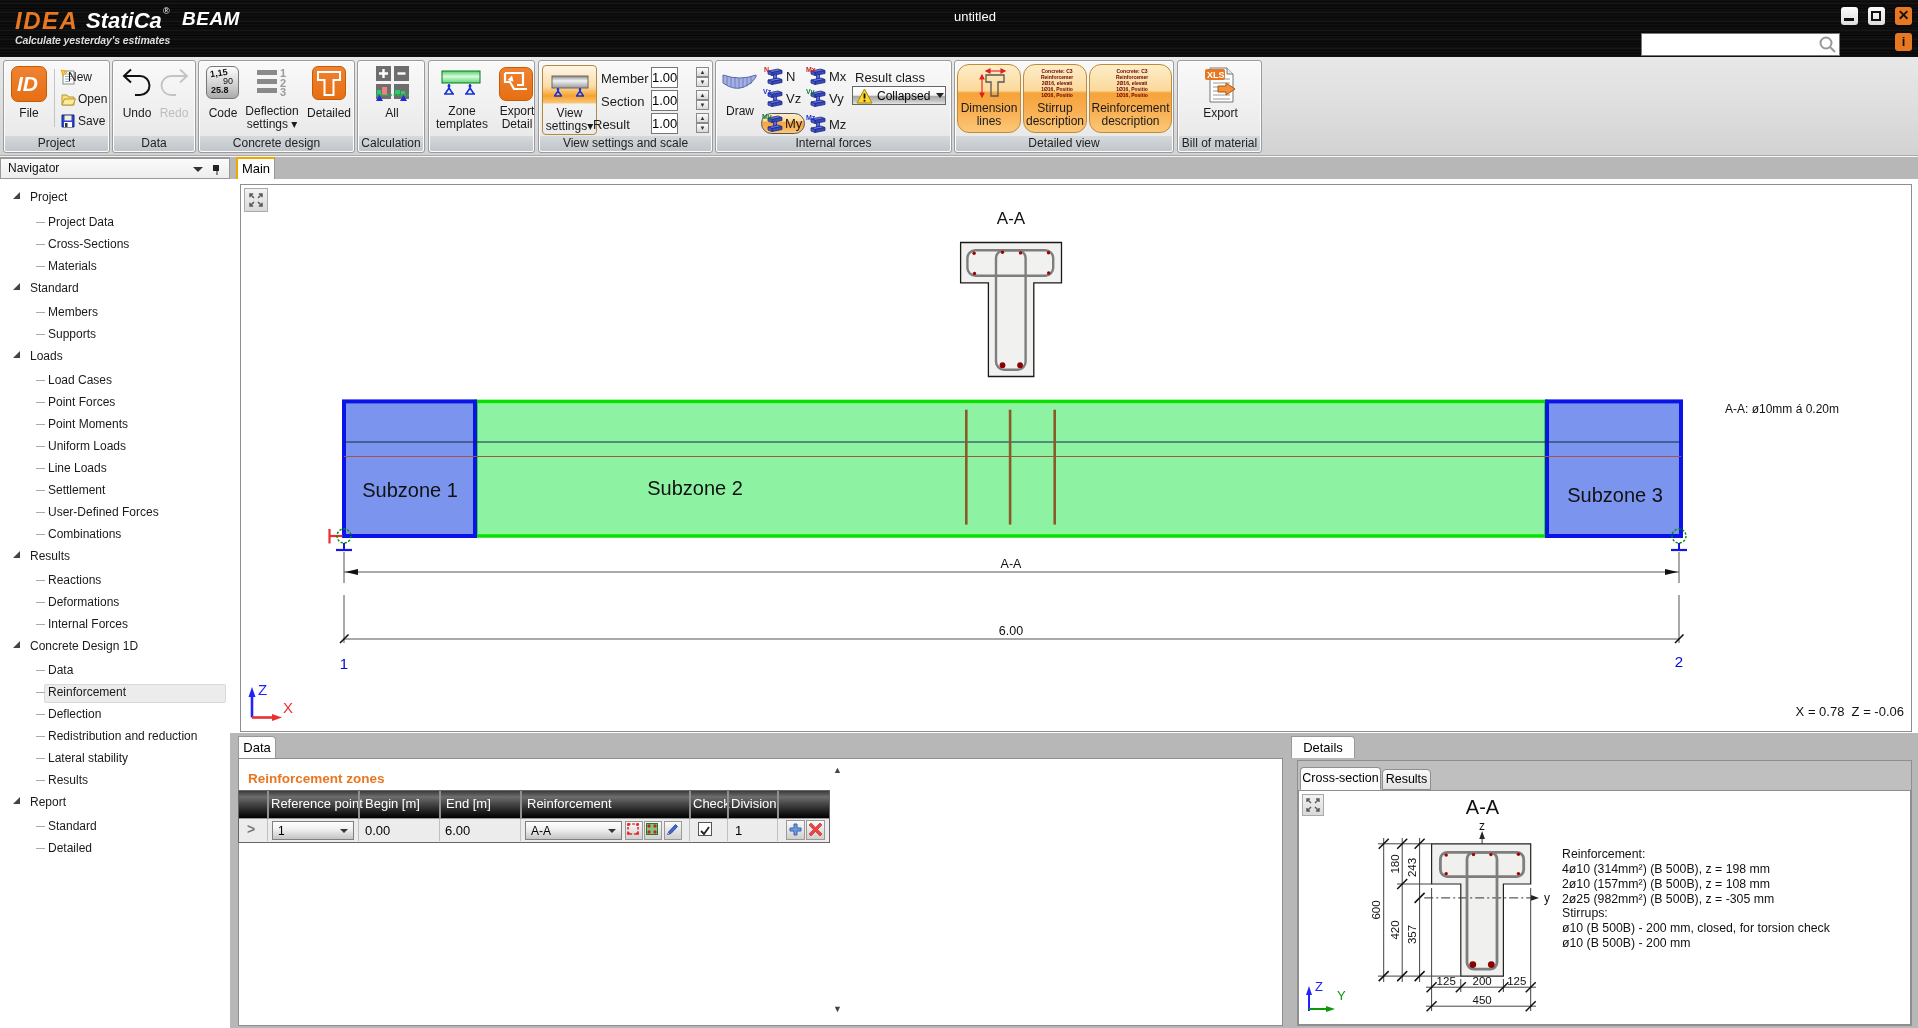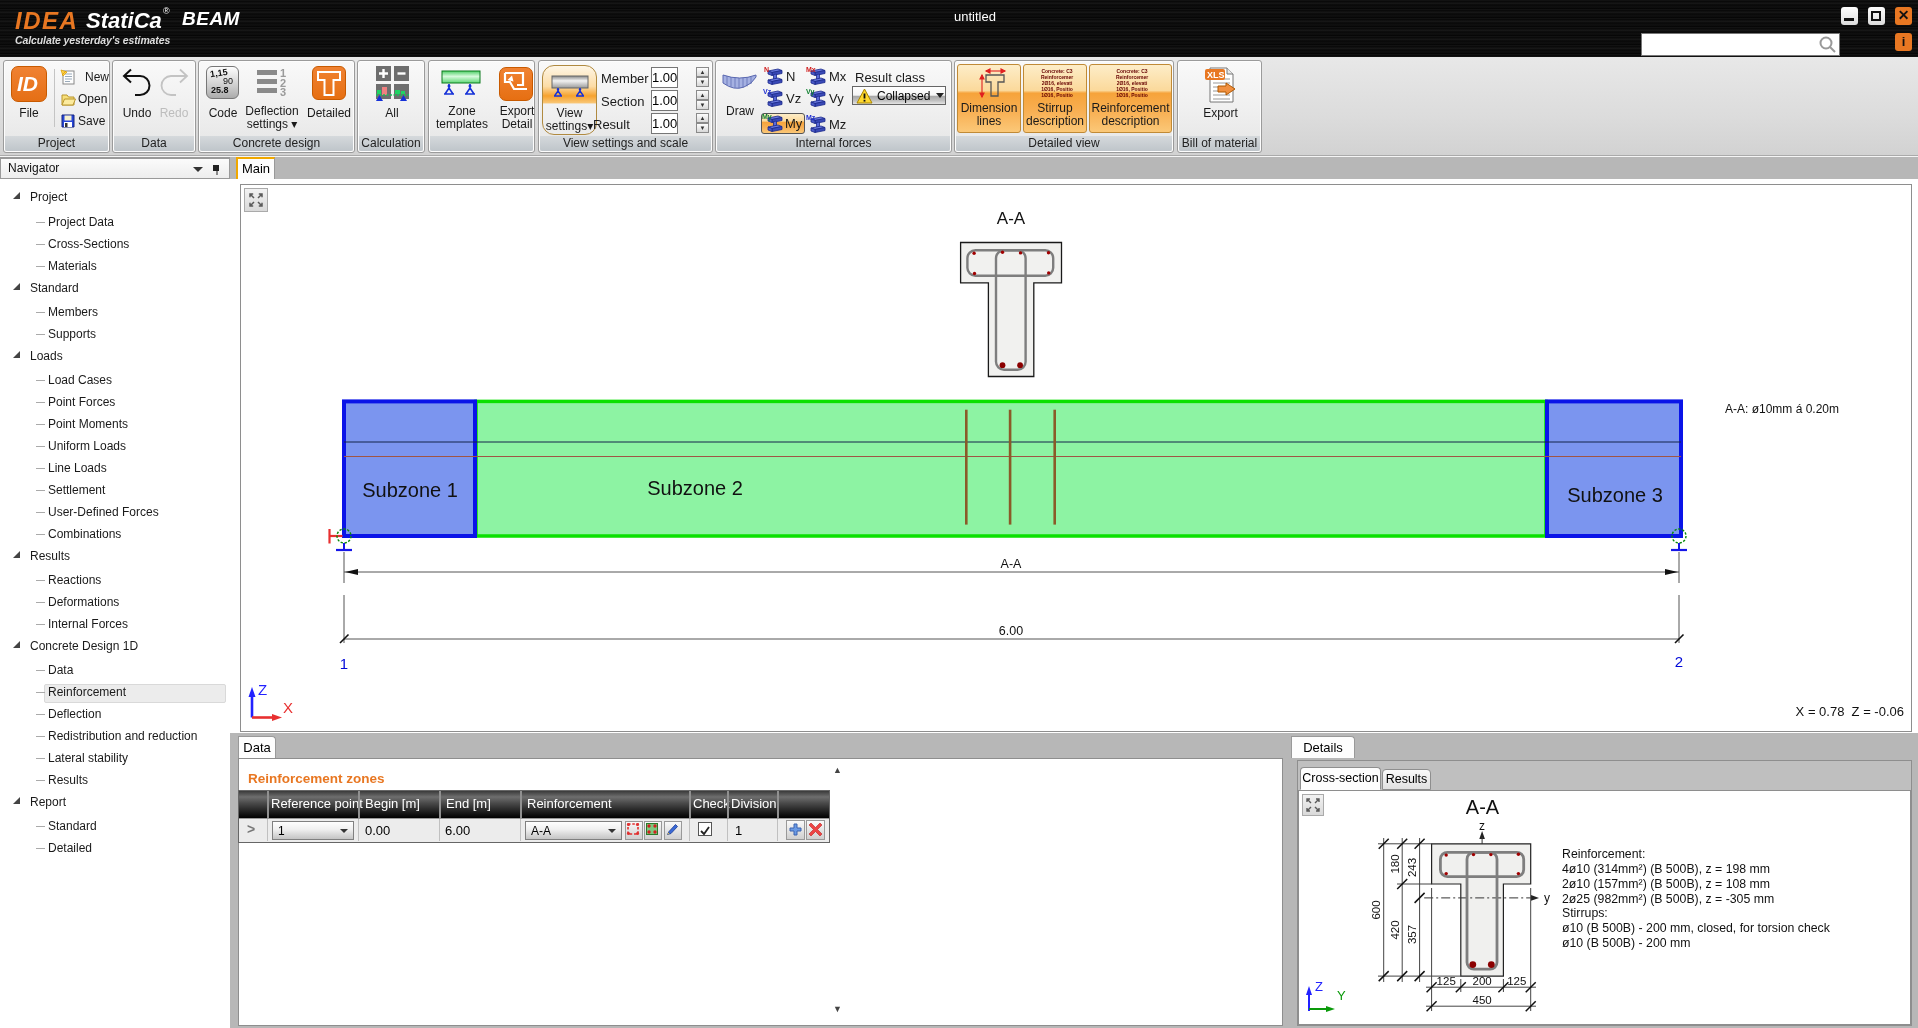--- a/index.html
+++ b/index.html
@@ -17,21 +17,21 @@
 #searchbox{left:1641px;top:33px;width:199px;height:23px;background:#fff;border:1px solid #777}
 
 #ribbon{left:0;top:57px;width:1918px;height:98px;background:linear-gradient(180deg,#e8e8e8,#dcdcdc 60%,#d2d2d2)}
 #ribbon-sep{left:0;top:155px;width:1918px;height:2px;background:#f5f5f5;border-top:1px solid #aaa}
 .grp{position:absolute;top:3px;height:93px;background:linear-gradient(180deg,#f9f9f9,#efefef 55%,#e5e5e5);border:1px solid #9b9b9b;border-radius:3px;box-shadow:inset 0 0 0 1px #fdfdfd}
 .grplabel{position:absolute;left:1px;right:1px;bottom:1px;height:15px;background:linear-gradient(180deg,#d5d9dc,#bfc5ca);border-radius:0 0 2px 2px;text-align:center;font-size:12px;color:#222;line-height:15px}
 .btxt{position:absolute;font-size:12px;color:#1a1a1a;text-align:center;line-height:13px}
 .spin{position:absolute;width:27px;height:21px;background:#fff;border:1px solid #767676;font-size:13px;text-align:right;padding:2px 8px 0 0;color:#000}
 .spinner{position:absolute;width:13px;height:21px}
 .spinner div{position:absolute;left:0;width:13px;height:10px;background:linear-gradient(180deg,#fdfdfd,#d8d8d8);border:1px solid #8a8a8a;font-size:6px;color:#333;text-align:center;line-height:9px}
-.orangebtn{position:absolute;border:1px solid #c08a36;border-radius:3px;background:linear-gradient(180deg,#fdedc8 0%,#fbd99b 38%,#f6a33a 42%,#f8b054 70%,#fbc878 100%)}
+.orangebtn{position:absolute;border:1px solid #c08a36;border-radius:12px;background:linear-gradient(180deg,#fdedc8 0%,#fbd99b 38%,#f6a33a 42%,#f8b054 70%,#fbc878 100%)}
 
 #nav{left:0;top:157px;width:230px;height:871px;background:#fff;border-top:1px solid #999}
 #navhead{left:0;top:158px;width:230px;height:21px;background:linear-gradient(180deg,#fbfbfb,#ededed);border:1px solid #999;font-size:12px;color:#111;line-height:19px;padding-left:7px}
 .navitem{position:absolute;font-size:12px;color:#1a1a1a;white-space:nowrap}
 .tri{position:absolute;width:0;height:0;border-left:7px solid transparent;border-bottom:7px solid #444}
 .dash{position:absolute;width:9px;height:1px;background:#aaa}
 #navsel{left:44px;top:684px;width:182px;height:19px;background:#ececec;border:1px solid #d9d9d9;border-radius:2px}
 #navscroll{left:230px;top:179px;width:6px;height:849px;background:#e2e2e2;border-left:1px solid #b0b0b0}
 
 #tabbar{left:230px;top:157px;width:1688px;height:22px;background:#b7b7b7}
@@ -107,21 +107,21 @@
   <svg class="a" style="left:56px;top:8px" width="16" height="16">
         <rect x="3" y="2" width="11" height="13" fill="#fdfdfd" stroke="#888"></rect>
         <g stroke="#9ab" stroke-width="1">
           <line x1="5" y1="5" x2="12" y2="5"></line>
           <line x1="5" y1="7.5" x2="12" y2="7.5"></line>
           <line x1="5" y1="10" x2="12" y2="10"></line>
           <line x1="5" y1="12.5" x2="10" y2="12.5"></line>
         </g>
         <path d="M1 1 L7 3 L3 7 Z M2 6 L6 2" fill="#ffd24a" stroke="#d89b00" stroke-width=".7"></path>
       </svg>
-  <div class="btxt" style="left:81px;top:10px;text-align:right">New</div>
+  <div class="btxt" style="left:64px;top:10px;text-align:right">New</div>
   <svg class="a" style="left:56px;top:30px" width="16" height="16">
         <path d="M2 4 h5 l1.5 2 H14 v8 H2 z" fill="#f7df7a" stroke="#b9952c"></path>
         <path d="M2 14 L4.5 8 H15.5 L13 14 Z" fill="#fceb9e" stroke="#b9952c"></path>
       </svg>
   <div class="btxt" style="left:74px;top:32px;text-align:left">Open</div>
   <svg class="a" style="left:56px;top:52px" width="16" height="16">
         <path d="M2 2 h12 v12 h-12 z" fill="#2746d8" stroke="#16247c"></path>
         <rect x="4.5" y="2.5" width="7" height="5" fill="#f5f0cf"></rect>
         <rect x="4" y="9" width="8" height="5" fill="#fff"></rect>
         <rect x="5" y="10" width="2.5" height="4" fill="#333"></rect>
@@ -215,21 +215,21 @@
    <svg width="32" height="32">
           <path d="M5 5 H23 V17 H17" fill="none" stroke="#fff" stroke-width="2.2"></path>
           <path d="M5 5 V14 H10 L14 21 H27" fill="none" stroke="#fff" stroke-width="2.2"></path>
           <path d="M7.5 12 L12 7.5 L13.5 13.5 Z" fill="#fff"></path>
         </svg></div>
   <div class="btxt" style="left:68px;top:44px;width:40px">Export<br>Detail</div>
   <div class="grplabel"></div>
  </div>
 
  <div class="grp" style="left:538px;width:175px">
-  <div class="a" style="left:3px;top:4px;width:55px;height:70px;border:1px solid #b08a40;border-radius:12px;background:linear-gradient(180deg,#fef6e6 0%,#fcdca6 30%,#f6a22e 44%,#f9c573 54%,#f2f2f2 56%,#ebebeb 100%)">
+  <div class="a" style="left:3px;top:4px;width:55px;height:70px;border:1px solid #b08a40;border-radius:4px;background:linear-gradient(180deg,#fef6e6 0%,#fcdca6 30%,#f6a22e 44%,#f9c573 54%,#f2f2f2 56%,#ebebeb 100%)">
    <svg class="a" style="left:8px;top:9px" width="40" height="28">
           <rect x="1" y="1" width="36" height="12" fill="url(#gv)" stroke="#666"></rect>
           <defs>
             <linearGradient id="gv" x1="0" y1="0" x2="0" y2="1">
               <stop offset="0" stop-color="#888"></stop>
               <stop offset=".4" stop-color="#f2f2f2"></stop>
               <stop offset="1" stop-color="#9a9a9a"></stop>
             </linearGradient>
           </defs>
           <g fill="none" stroke="#1530d8" stroke-width="1.4">

